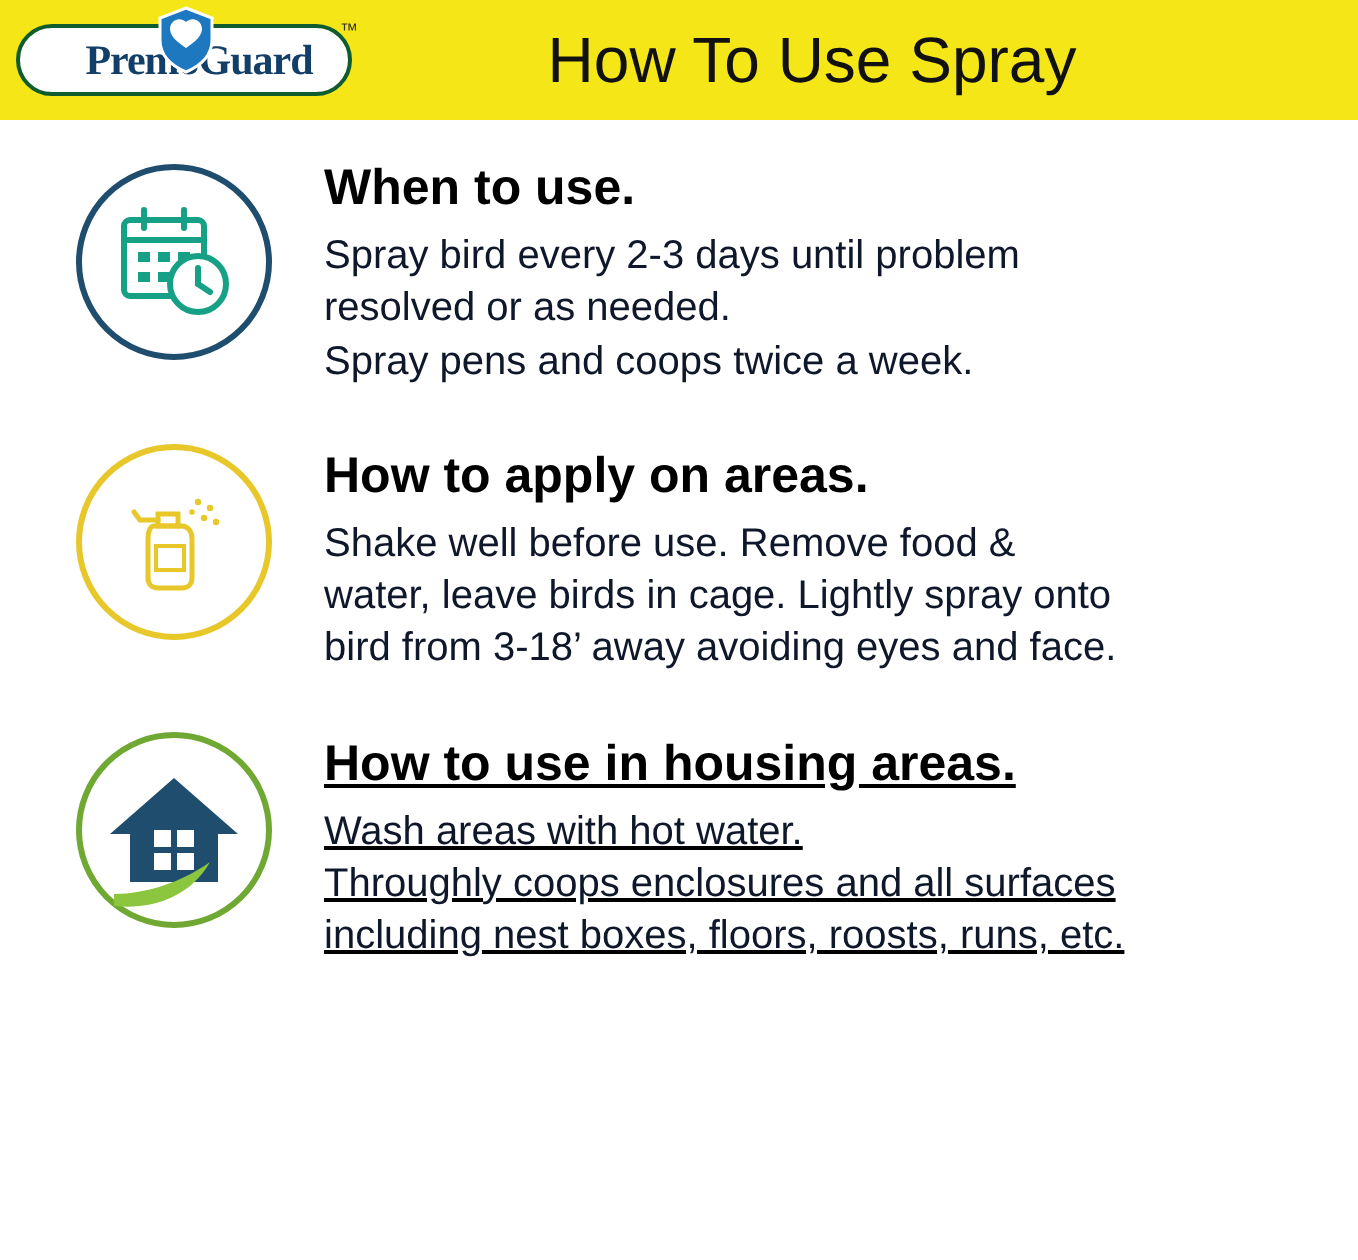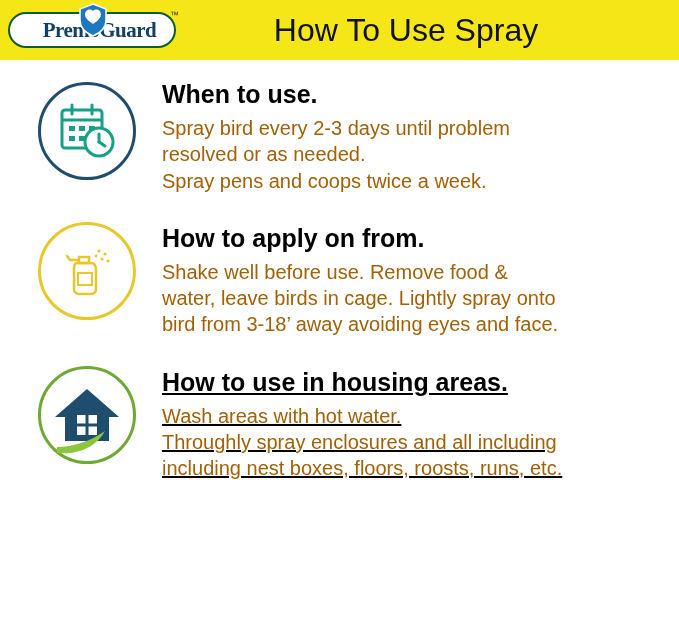--- a/index.html
+++ b/index.html
@@ -122,21 +122,21 @@
   }
   .sec-title {
     font-size: 25px;
     font-weight: bold;
     color: #000000;
     margin: 0 0 6px 0;
     line-height: 1.15;
   }
   .sec-line {
     font-size: 20px;
-    color: #a16207;
+    color: #0f172a;
     line-height: 1.32;
   }
 
   
   .sec-when .text-col { padding-top: 4px; }
   .sec-apply .text-col { padding-top: 8px; }
   .sec-house .text-col { padding-top: 8px; text-decoration: underline; }
 </style>
 </head>
 <body>
@@ -197,21 +197,21 @@
           <rect x="23" y="34" width="14" height="12" fill="none" stroke="#e8c72a" stroke-width="2"></rect>
           <circle cx="44" cy="12" r="1.6" fill="#e8c72a"></circle>
           <circle cx="50" cy="15" r="1.6" fill="#e8c72a"></circle>
           <circle cx="47" cy="20" r="1.6" fill="#e8c72a"></circle>
           <circle cx="53" cy="22" r="1.6" fill="#e8c72a"></circle>
           <circle cx="41" cy="17" r="1.4" fill="#e8c72a"></circle>
         </svg>
       </div>
     </div>
     <div class="text-col">
-      <div class="sec-title">How to apply on from.</div>
+      <div class="sec-title">How to apply on areas.</div>
       <div class="sec-line">Shake well before use. Remove food &amp;</div>
       <div class="sec-line">water, leave birds in cage. Lightly spray onto</div>
       <div class="sec-line">bird from 3-18’ away avoiding eyes and face.</div>
     </div>
   </div>
 
   <div class="section sec-house">
     <div class="icon-wrap">
       <div class="circle green">
         <svg width="80" height="80" viewBox="0 0 80 80" aria-hidden="true">
@@ -219,18 +219,18 @@
           <rect x="30" y="40" width="20" height="20" fill="#ffffff"></rect>
           <line x1="40" y1="40" x2="40" y2="60" stroke="#1f4d6e" stroke-width="3"></line>
           <line x1="30" y1="50" x2="50" y2="50" stroke="#1f4d6e" stroke-width="3"></line>
           <path d="M10 72 C26 72 44 66 58 56 C48 74 28 80 10 78 Z" fill="#8cc63f"></path>
         </svg>
       </div>
     </div>
     <div class="text-col">
       <div class="sec-title">How to use in housing areas.</div>
       <div class="sec-line">Wash areas with hot water.</div>
-      <div class="sec-line">Throughly spray enclosures and all including</div>
+      <div class="sec-line">Throughly coops enclosures and all surfaces</div>
       <div class="sec-line">including nest boxes, floors, roosts, runs, etc.</div>
     </div>
   </div>
 
 </div>
 
 </body></html>

